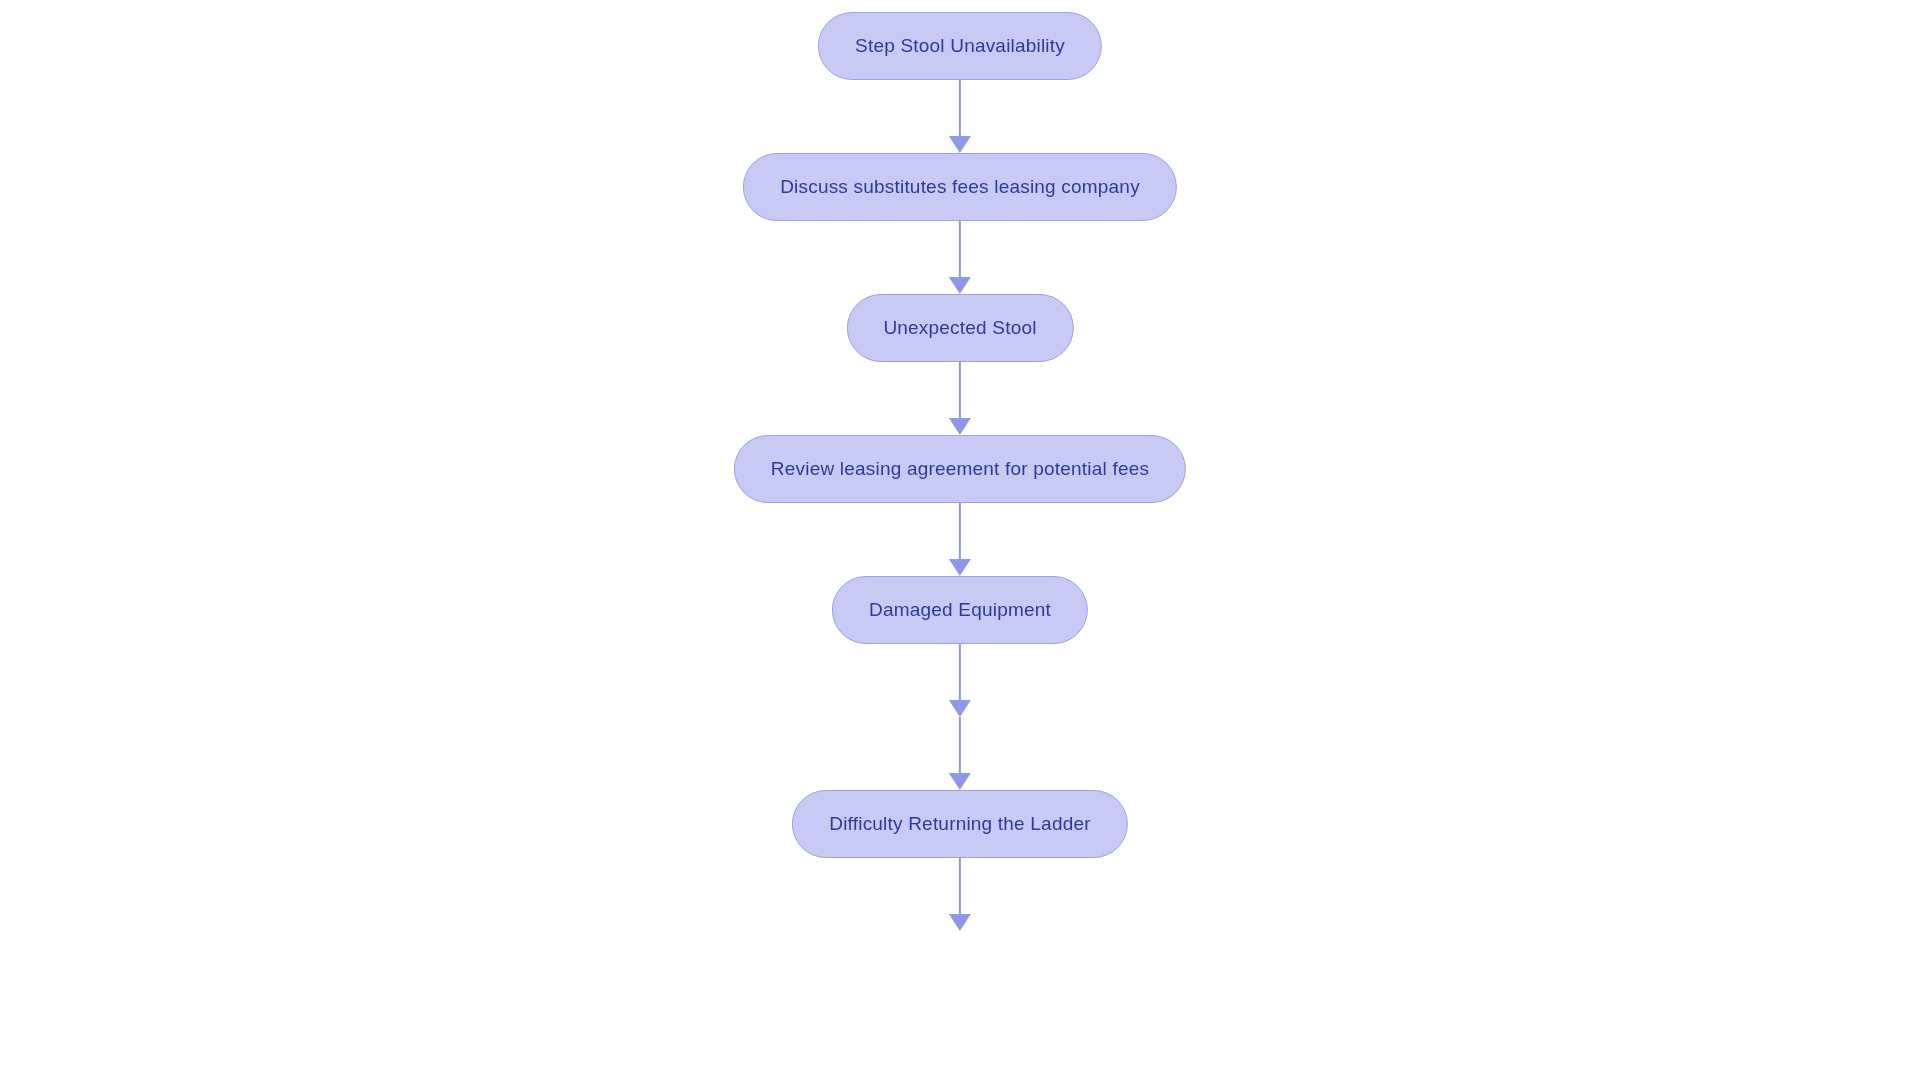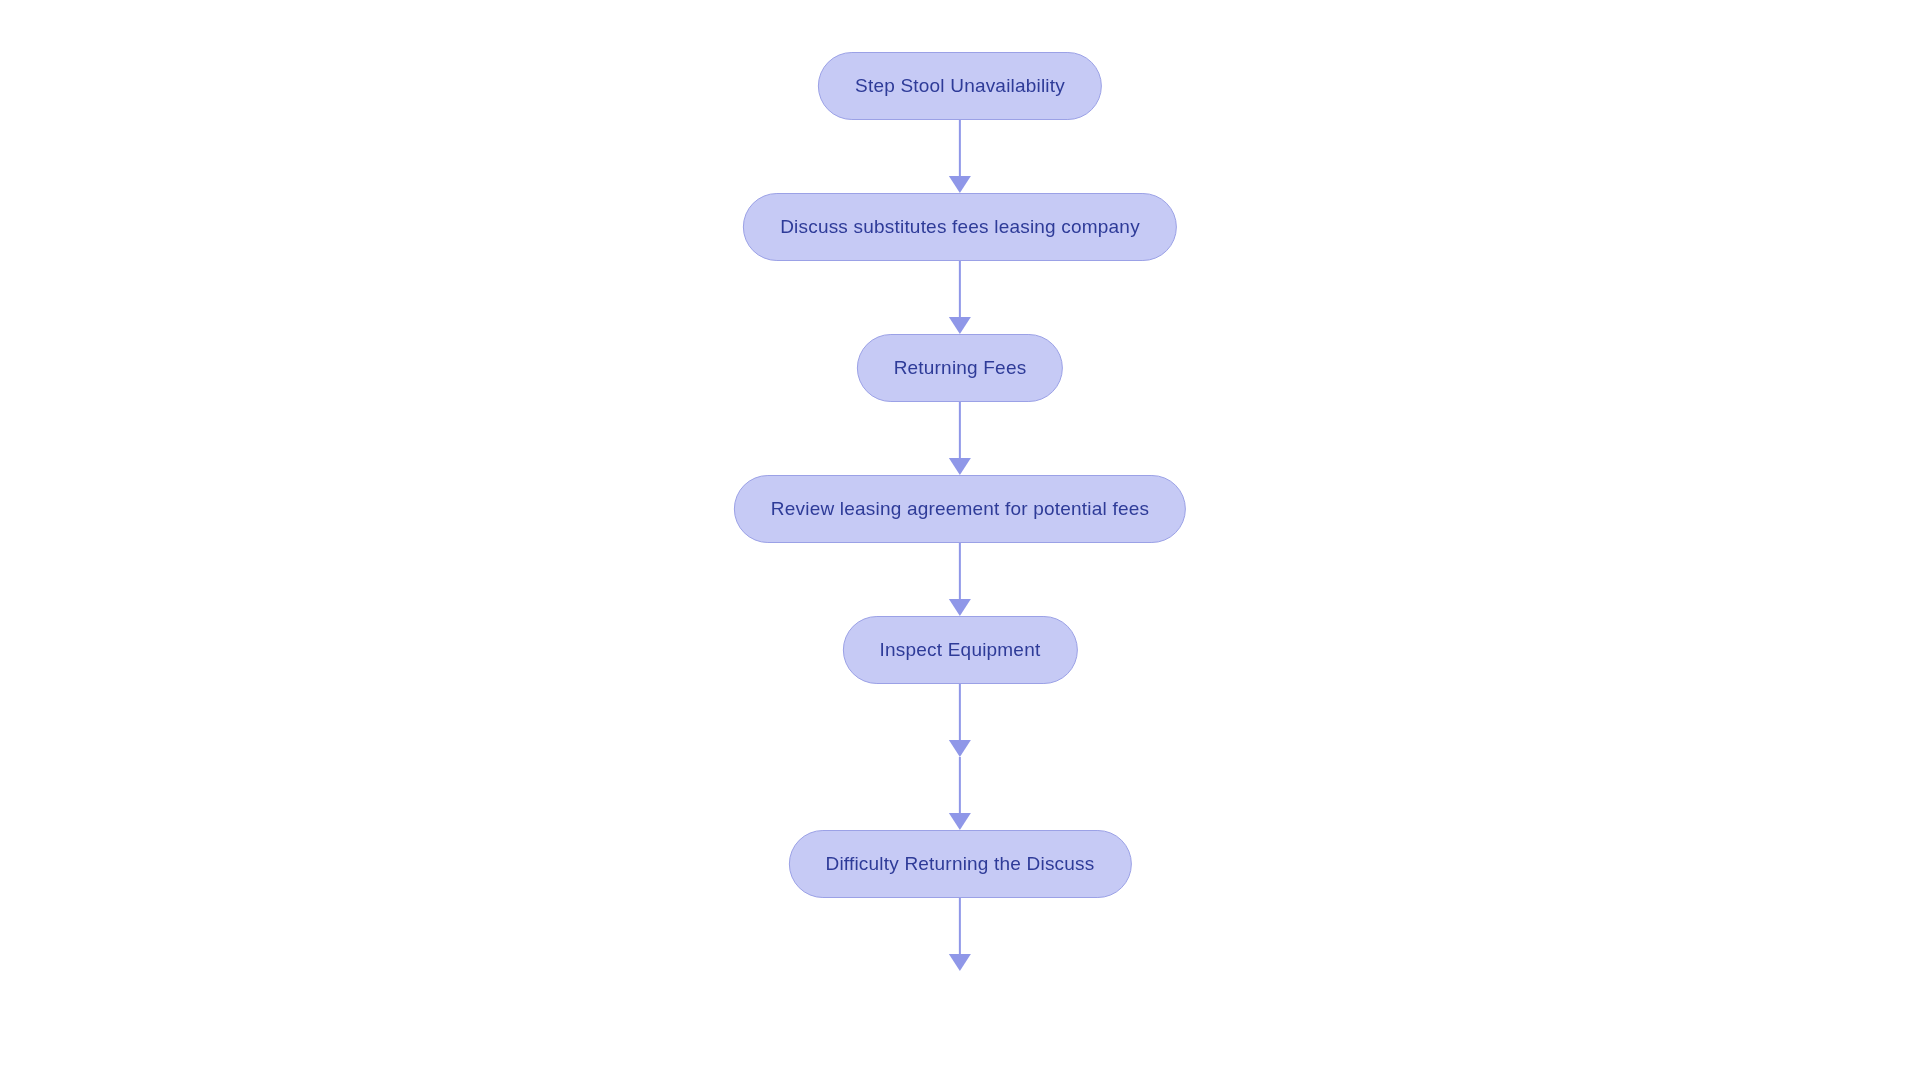--- a/index.html
+++ b/index.html
@@ -15,21 +15,20 @@
     height: 1083px;
     background: var(--background);
     font-family: "Liberation Sans", "DejaVu Sans", sans-serif;
     overflow: hidden;
   }
   .canvas {
     position: relative;
     width: 1920px;
     height: 871px;
     background: var(--background);
-    margin-top: 40px;
   }
   .flow {
     position: absolute;
     top: 12px;
     left: 50%;
     transform: translateX(-50%);
     display: flex;
     flex-direction: column;
     align-items: center;
   }
@@ -79,48 +78,48 @@
       <div class="arrow-head"></div>
     </div>
 
     <div class="node">Discuss substitutes fees leasing company</div>
 
     <div class="connector">
       <div class="arrow-line"></div>
       <div class="arrow-head"></div>
     </div>
 
-    <div class="node">Returning Fees</div>
+    <div class="node">Unexpected Stool</div>
 
     <div class="connector">
       <div class="arrow-line"></div>
       <div class="arrow-head"></div>
     </div>
 
     <div class="node">Review leasing agreement for potential fees</div>
 
     <div class="connector">
       <div class="arrow-line"></div>
       <div class="arrow-head"></div>
     </div>
 
-    <div class="node">Inspect Equipment</div>
+    <div class="node">Damaged Equipment</div>
 
     <div class="connector">
       <div class="arrow-line"></div>
       <div class="arrow-head"></div>
     </div>
 
 
     <div class="connector">
       <div class="arrow-line"></div>
       <div class="arrow-head"></div>
     </div>
 
-    <div class="node">Difficulty Returning the Discuss</div>
+    <div class="node">Difficulty Returning the Ladder</div>
 
     <div class="connector">
       <div class="arrow-line"></div>
       <div class="arrow-head"></div>
     </div>
 
 
   </div>
 </div>
 

